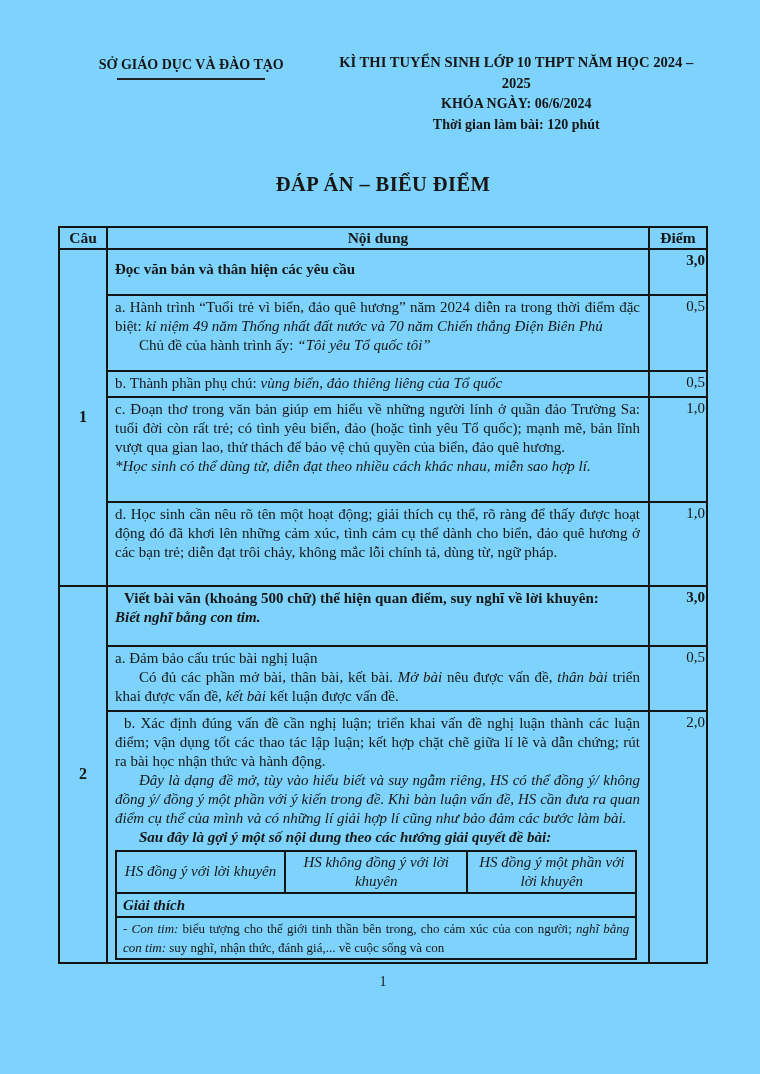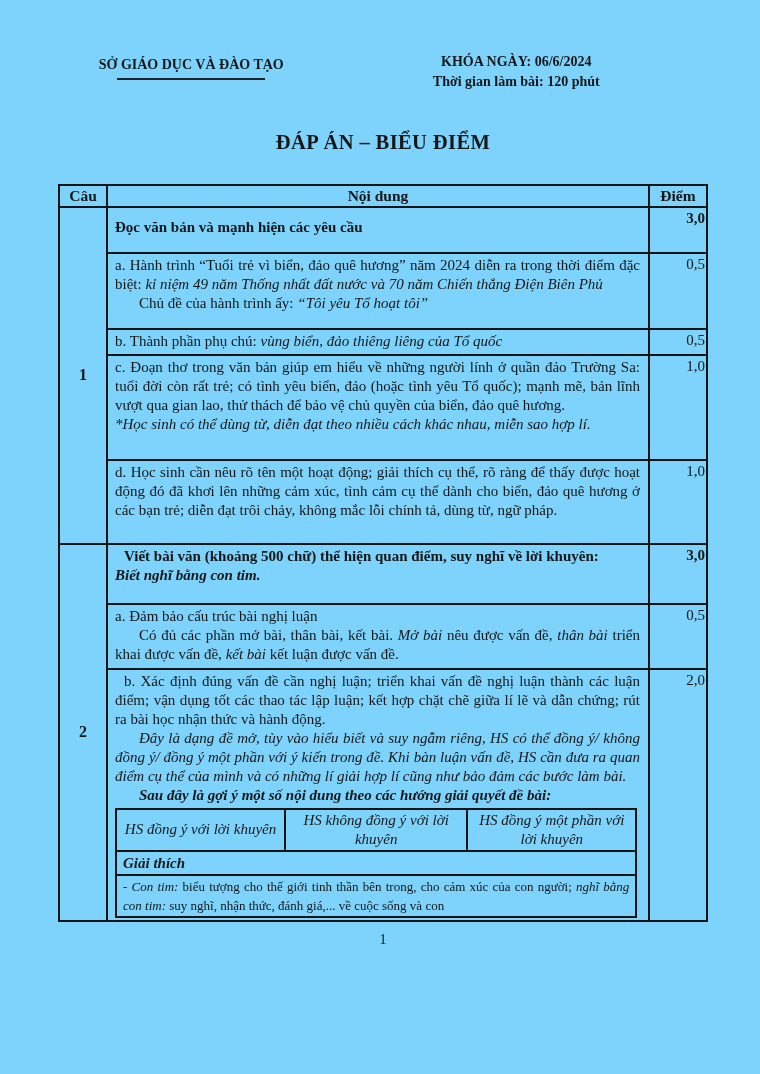--- a/index.html
+++ b/index.html
@@ -143,20 +143,21 @@
 <body>
 
 <div class="page">
 
   <div class="doc-header">
     <div class="header-left">
       <div>SỞ GIÁO DỤC VÀ ĐÀO TẠO</div>
       <div class="header-rule"></div>
     </div>
     <div class="header-right">
+      <div class="exam-l1">KÌ THI TUYỂN SINH LỚP 10 THPT NĂM HỌC 2024 – 2025</div>
       <div>KHÓA NGÀY: 06/6/2024</div>
       <div>Thời gian làm bài: 120 phút</div>
     </div>
   </div>
 
   <div class="doc-title">ĐÁP ÁN – BIỂU ĐIỂM</div>
 
   <table class="rubric">
     <colgroup>
       <col style="width:48px">
@@ -168,28 +169,28 @@
         <th>Câu</th>
         <th>Nội dung</th>
         <th>Điểm</th>
       </tr>
     </thead>
     <tbody>
 
       <tr class="h-intro1">
         <td class="cau-cell" rowspan="5">1</td>
         <td class="content-cell">
-          <p class="vcenter"><span class="run-b">Đọc văn bản và mạnh hiện các yêu cầu</span></p>
+          <p class="vcenter"><span class="run-b">Đọc văn bản và thân hiện các yêu cầu</span></p>
         </td>
         <td class="diem-cell bold-pts">3,0</td>
       </tr>
       <tr class="h-a1">
         <td class="content-cell">
           <p><span>a. Hành trình “Tuổi trẻ vì biển, đảo quê hương” năm 2024 diễn ra trong thời điểm đặc biệt: </span><span class="run-i">kỉ niệm 49 năm Thống nhất đất nước và 70 năm Chiến thắng Điện Biên Phủ</span></p>
-          <p class="ind"><span>Chủ đề của hành trình ấy: </span><span class="run-i">“Tôi yêu Tổ hoạt tôi”</span></p>
+          <p class="ind"><span>Chủ đề của hành trình ấy: </span><span class="run-i">“Tôi yêu Tổ quốc tôi”</span></p>
         </td>
         <td class="diem-cell">0,5</td>
       </tr>
       <tr class="h-b1">
         <td class="content-cell">
           <p><span>b. Thành phần phụ chú: </span><span class="run-i">vùng biển, đảo thiêng liêng của Tổ quốc</span></p>
         </td>
         <td class="diem-cell">0,5</td>
       </tr>
       <tr class="h-c1">

